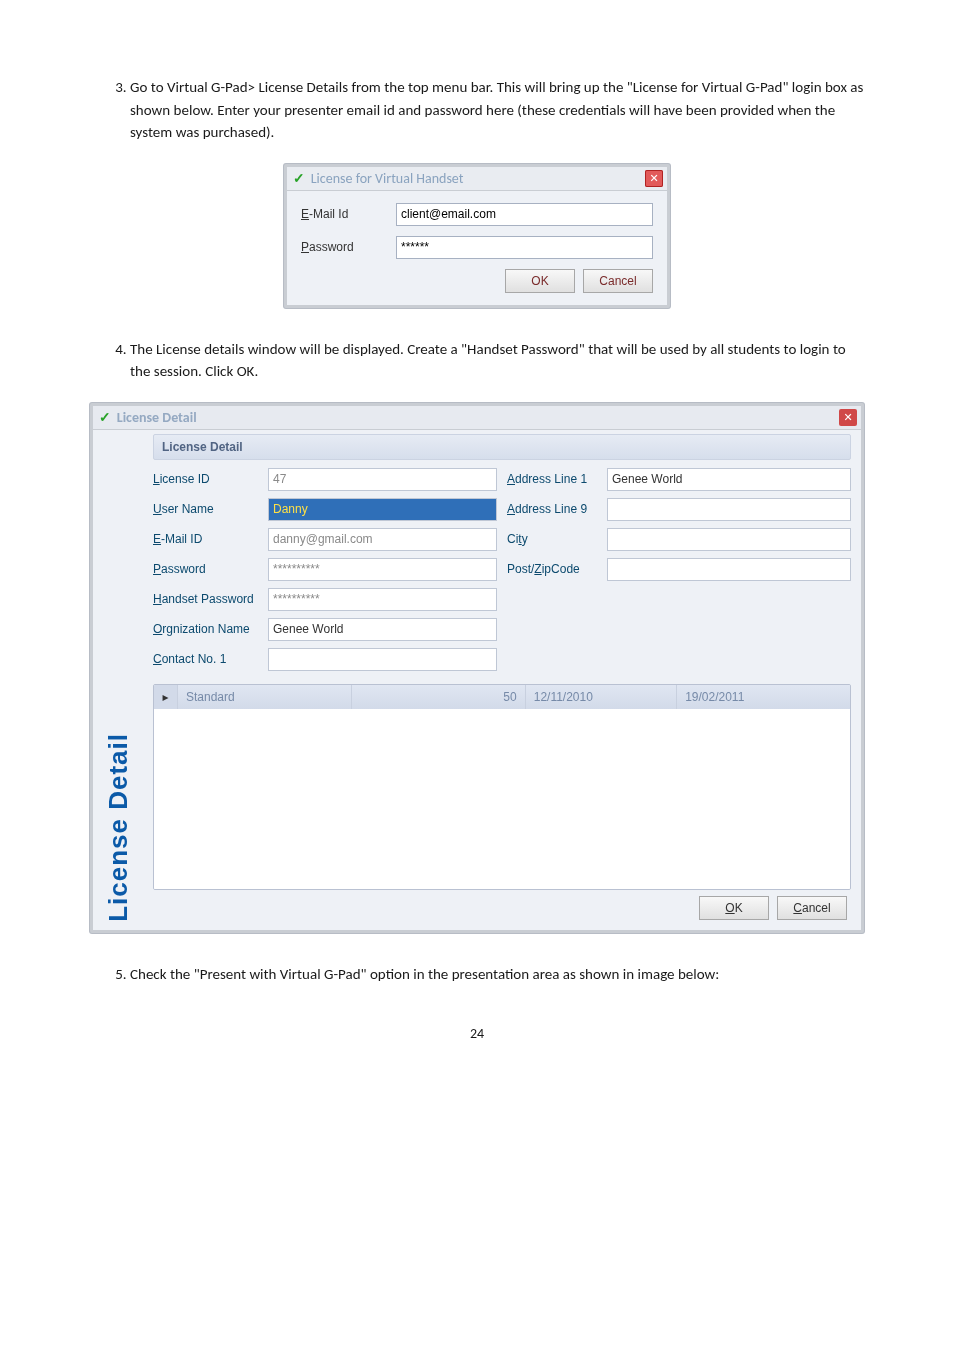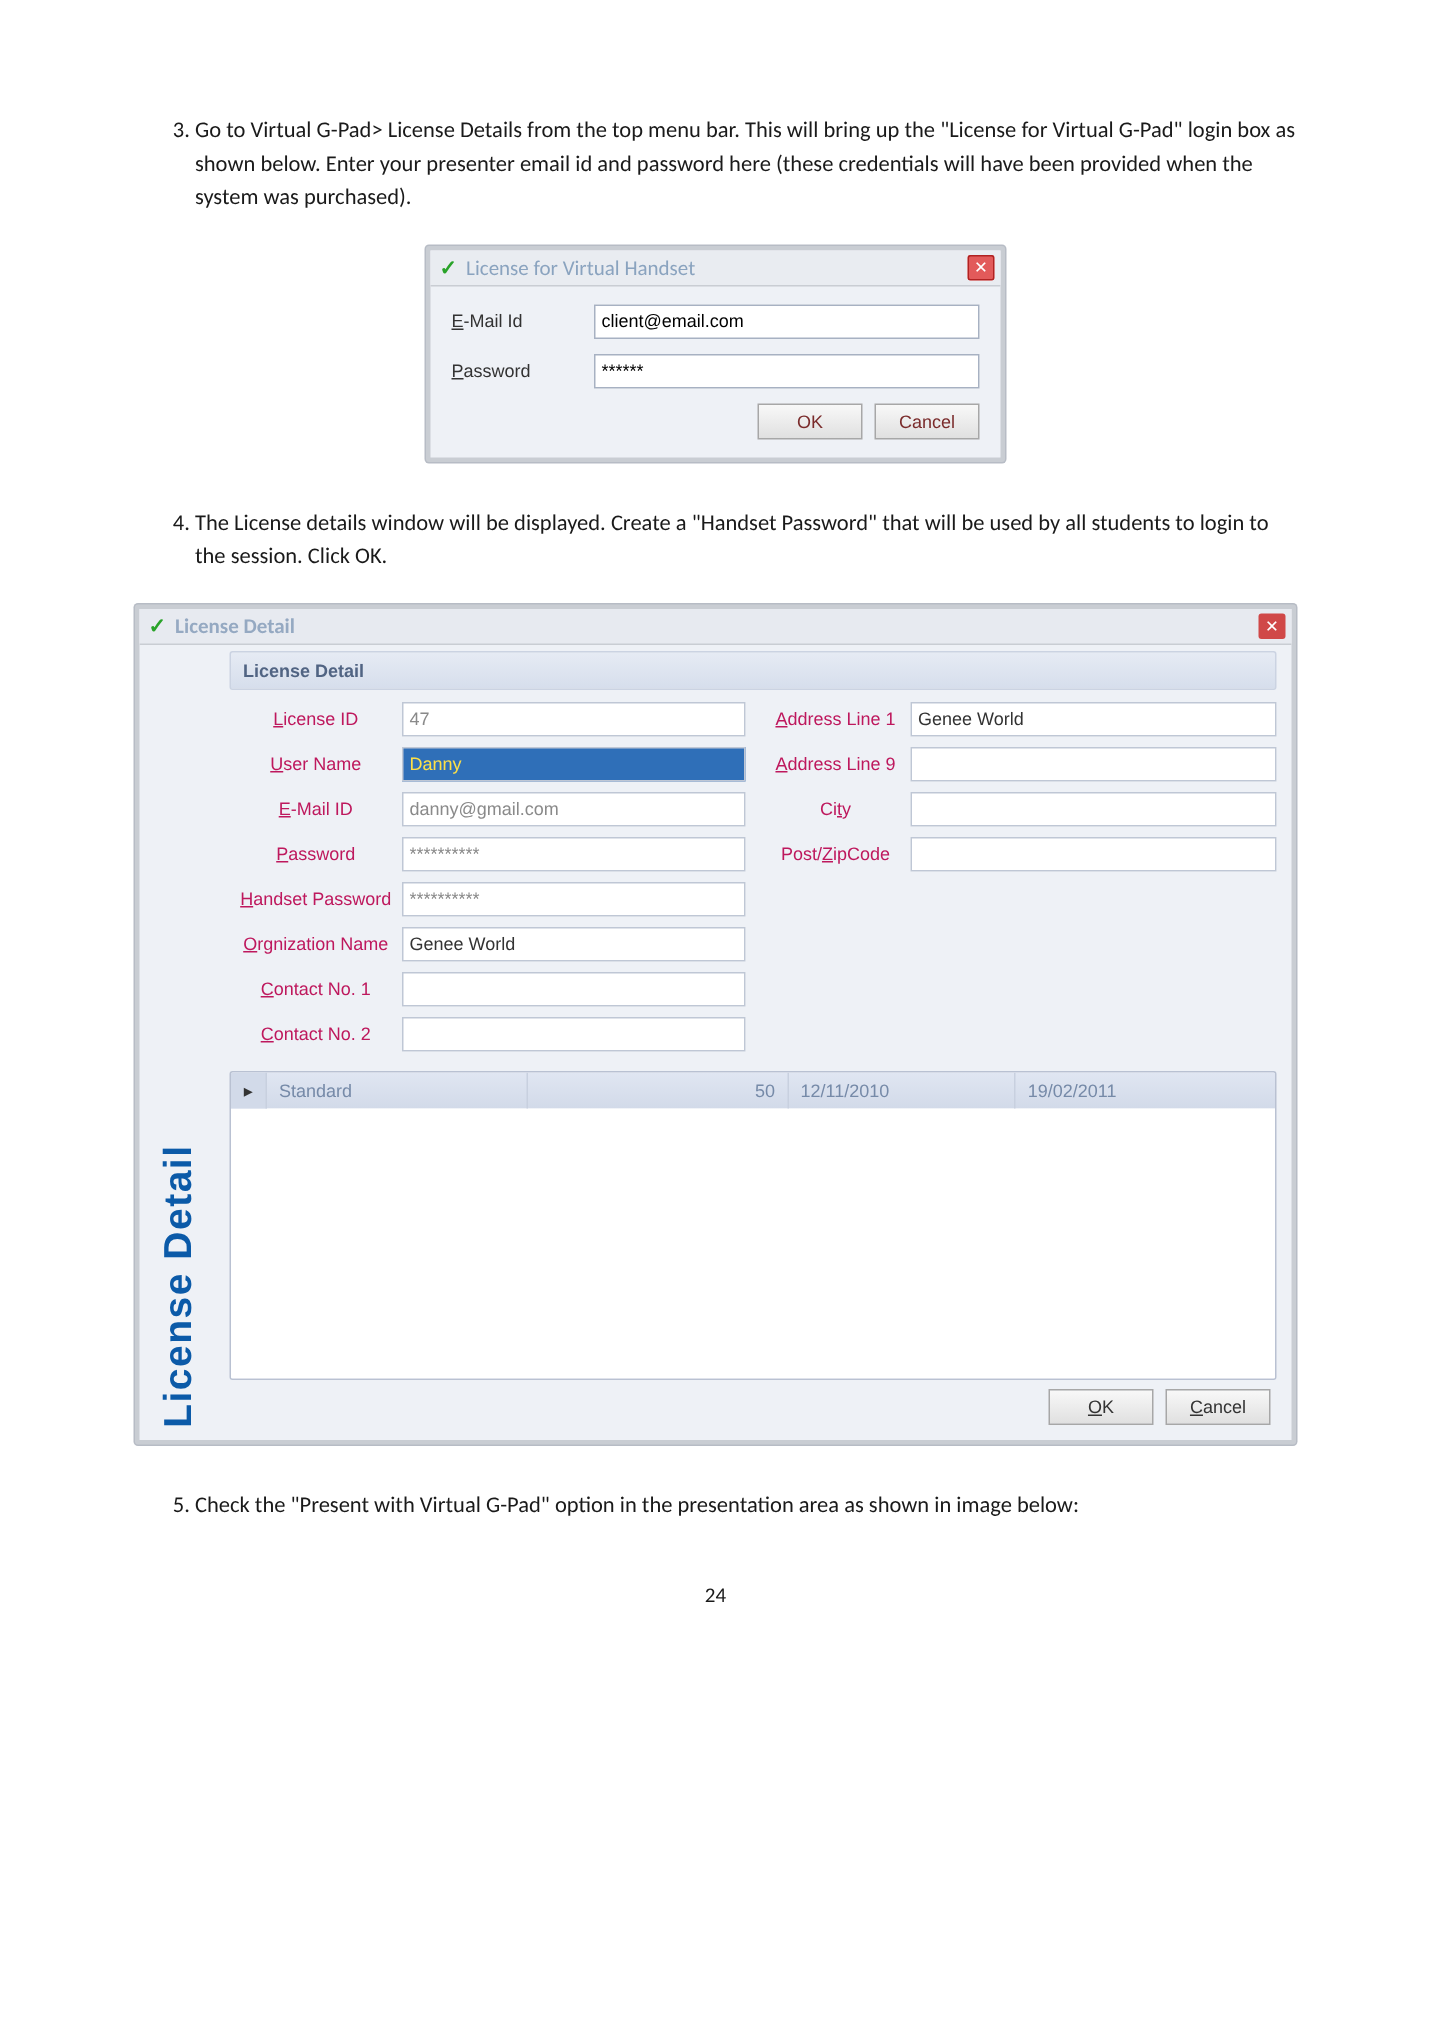--- a/index.html
+++ b/index.html
@@ -163,22 +163,21 @@
   .col {
     flex: 1;
   }
   .row2 {
     display: flex;
     align-items: center;
     margin-bottom: 7px;
   }
   .row2 .lbl {
     width: 115px;
-    color: #be185d;
-    text-align: center;
+    color: #0c4a6e;
   }
   .row2 input {
     flex: 1;
     height: 21px;
     border: 1px solid #bfc7d5;
     background: #fff;
     padding: 0 4px;
     font-size: 12px;
     font-family: Tahoma, Arial, sans-serif;
     color: #8a8a8a;
@@ -322,24 +321,20 @@
           <div class="row2">
               <span class="lbl"><u>H</u><span>andset Password</span></span>
               <input value="**********" style="">
             </div>
           <div class="row2">
               <span class="lbl"><u>O</u><span>rgnization Name</span></span>
               <input style="color: rgb(51, 51, 51);" value="Genee World">
             </div>
           <div class="row2">
               <span class="lbl"><u>C</u><span>ontact No. 1</span></span>
-              <input value="" style="">
-            </div>
-          <div class="row2">
-              <span class="lbl"><u>C</u><span>ontact No. 2</span></span>
               <input value="" style="">
             </div>
         </div>
         <div class="col col2">
           <div class="row2">
               <span class="lbl"><u>A</u><span>ddress Line 1</span></span>
               <input style="color: rgb(51, 51, 51);" value="Genee World">
             </div>
           <div class="row2">
               <span class="lbl"><u>A</u><span>ddress Line 9</span></span>

